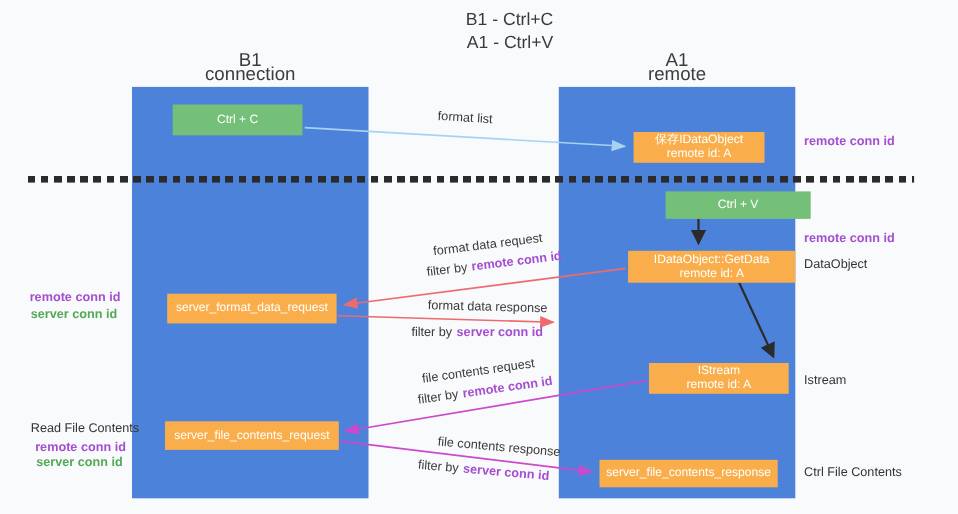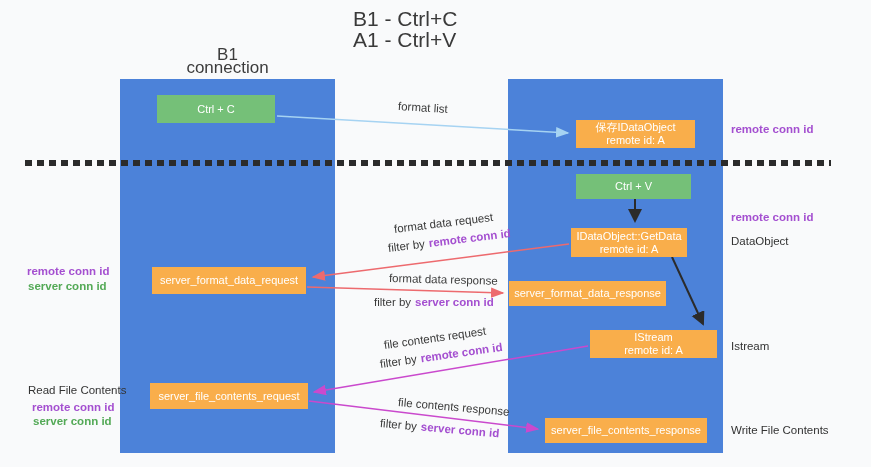--- a/index.html
+++ b/index.html
@@ -16,21 +16,21 @@
   *{margin:0;padding:0;box-sizing:border-box;}
   html,body{background:#f9fafb;}
   #canvas{
     position:relative;width:871px;height:467px;overflow:hidden;
     background:#f9fafb;
     font-family:"Liberation Sans",sans-serif;
     color:#3a3a3a;
   }
   .title{
     position:absolute;left:353px;top:8px;width:150px;
-    text-align:left;font-size:21px;line-height:21px;color:#3a3a3a;
+    text-align:right;font-size:16px;line-height:21px;color:#3a3a3a;
   }
   .colhead{
     position:absolute;width:215px;text-align:center;
     font-size:17px;line-height:13px;color:#3c3c3c;top:48px;
   }
   .column{
     position:absolute;top:79px;width:215px;height:374px;
     background:var(--column-blue);
   }
   .node{
@@ -71,20 +71,24 @@
 
   <div class="title">
     <div>B1 - Ctrl+C</div>
     <div>A1 - Ctrl+V</div>
   </div>
 
   <div class="colhead" style="left:120px">
     <div>B1</div>
     <div>connection</div>
   </div>
+  <div class="colhead" style="left:508px">
+    <div>A1</div>
+    <div>remote</div>
+  </div>
 
   <div class="column" style="left:120px"></div>
   <div class="column" style="left:508px"></div>
 
   <div class="dashline"></div>
 
   <svg id="arrows" width="871" height="467" viewBox="0 0 871 467">
     <defs>
       <marker id="mBlue" markerWidth="10" markerHeight="8" refX="8" refY="3.5" orient="auto">
           <path class="mk-blue" d="M0,0 L9,3.5 L0,7 Z"></path>
@@ -110,55 +114,52 @@
 
   <div class="node green-node" style="left:157px;top:95px;width:118px;height:28px">
     <span>Ctrl + C</span>
   </div>
 
   <div class="node orange-node" style="left:576px;top:120px;width:119px;height:28px">
     <span>保存IDataObject</span>
     <span>remote id: A</span>
   </div>
 
-  <div class="node green-node" style="left:576px;top:174px;width:115px;height:25px">
+  <div class="node green-node" style="left:605px;top:174px;width:132px;height:25px">
     <span>Ctrl + V</span>
   </div>
 
-  <div class="node orange-node" style="left:571px;top:228px;width:116px;height:29px">
+  <div class="node orange-node" style="left:571px;top:228px;width:152px;height:29px">
     <span>IDataObject::GetData</span>
     <span>remote id: A</span>
   </div>
 
   <div class="node orange-node" style="left:152px;top:267px;width:154px;height:27px">
     <span>server_format_data_request</span>
   </div>
 
-  <div class="node orange-node" style="left:509px;top:281px;width:157px;height:25px">
-    <span>server_format_data_response</span>
-  </div>
 
   <div class="node orange-node" style="left:590px;top:330px;width:127px;height:28px">
     <span>IStream</span>
     <span>remote id: A</span>
   </div>
 
   <div class="node orange-node" style="left:150px;top:383px;width:158px;height:26px">
     <span>server_file_contents_request</span>
   </div>
 
   <div class="node orange-node" style="left:545px;top:418px;width:162px;height:25px">
     <span>server_file_contents_response</span>
   </div>
 
   <div class="ann purple" style="left:731px;top:123px">remote conn id</div>
   <div class="ann purple" style="left:731px;top:211px">remote conn id</div>
   <div class="ann dark" style="left:731px;top:235px">DataObject</div>
   <div class="ann dark" style="left:731px;top:340px">Istream</div>
-  <div class="ann dark" style="left:731px;top:424px">Write File Contents</div>
+  <div class="ann dark" style="left:731px;top:424px">Ctrl File Contents</div>
 
   <div class="ann purple" style="left:27px;top:265px">remote conn id</div>
   <div class="ann greent" style="left:28px;top:280px">server conn id</div>
   <div class="ann dark" style="left:28px;top:384px">Read File Contents</div>
   <div class="ann purple" style="left:32px;top:401px">remote conn id</div>
   <div class="ann greent" style="left:33px;top:415px">server conn id</div>
 
   <div class="albl" style="left:398px;top:100px;transform:rotate(3.5deg)">format list</div>
 
   <div class="albl" style="left:394px;top:223px;transform:rotate(-7deg)">format data request</div>

